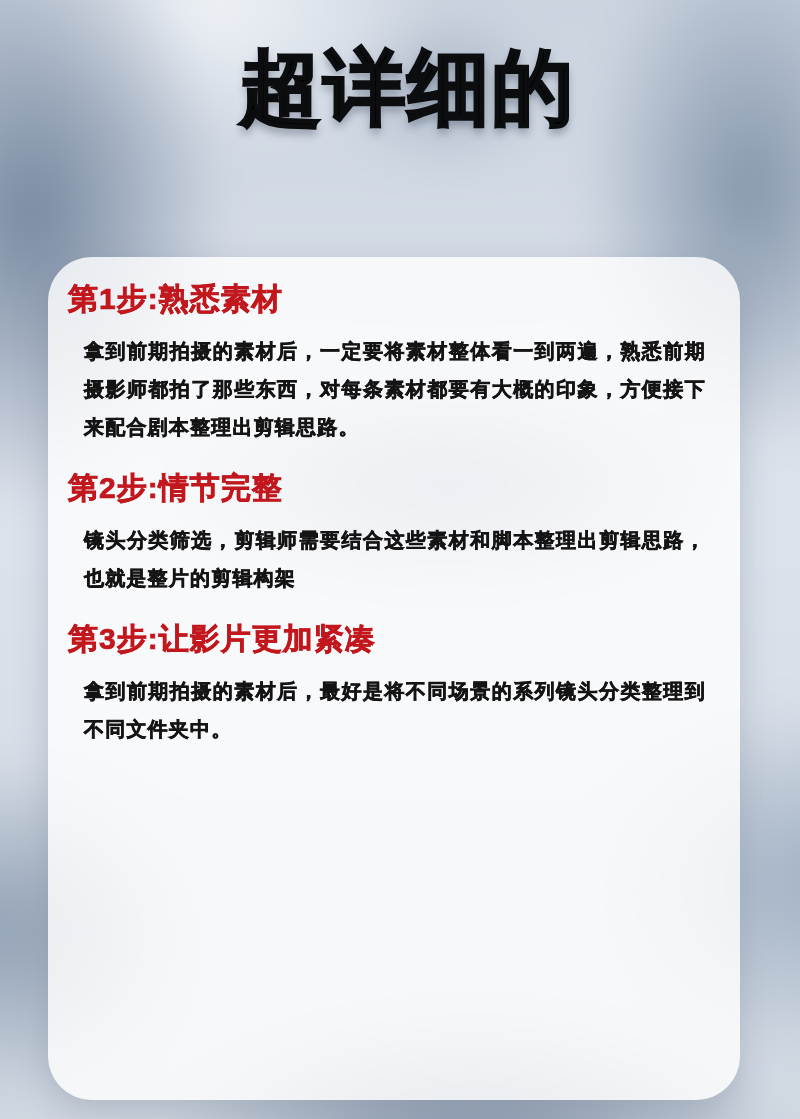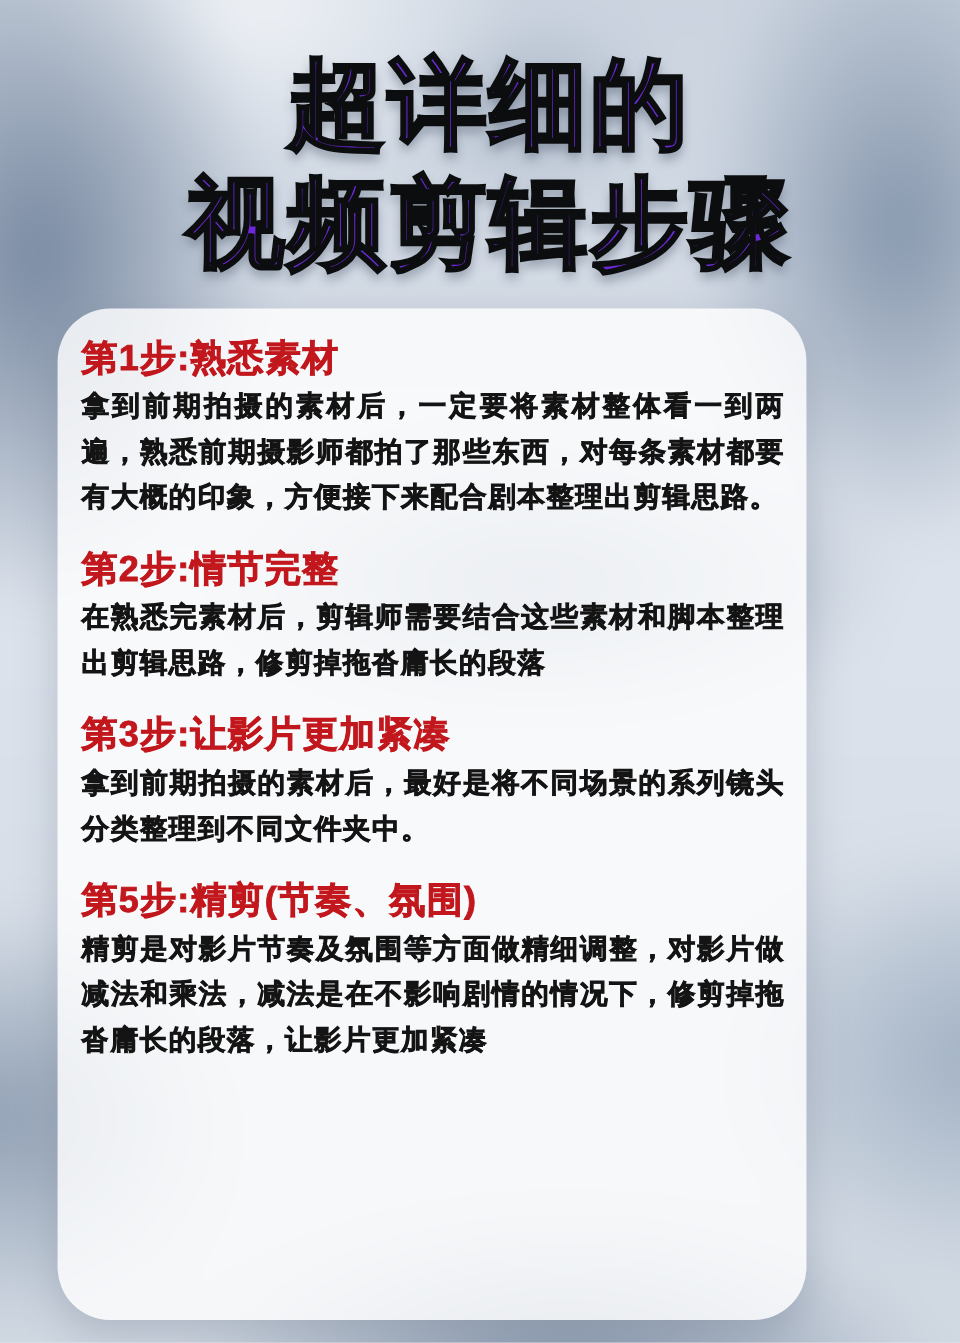--- a/index.html
+++ b/index.html
@@ -26,91 +26,86 @@
       radial-gradient(300px 250px at 6% 80%, #8e9eb2 0%, rgba(142,158,178,0) 70%),
       radial-gradient(440px 210px at 58% 98%, #8292a8 0%, rgba(130,146,168,0) 72%),
       radial-gradient(340px 260px at 96% 76%, #9fafc2 0%, rgba(159,175,194,0) 70%),
       linear-gradient(180deg, #c9d2de 0%, #dde3ec 45%, #cfd7e1 100%);
     filter: blur(22px);
   }
   .title {
     position: absolute;
     top: 38px; left: 0; right: 0;
     text-align: center;
-    color: #6d28d9;
+    color: #000000;
     font-weight: 900;
     z-index: 2;
     margin-left: 15px;
   }
   .title-line {
     font-size: 82px;
     line-height: 99px;
     letter-spacing: 2px;
     -webkit-text-stroke: 2.5px #0c0d0f;
     text-shadow: 0 6px 9px rgba(60,72,92,0.45);
   }
   .card {
     position: absolute;
     left: 48px; top: 257px;
-    width: 624px; height: 843px;
+    width: 692px; height: 843px;
     box-sizing: border-box;
     padding: 24px 18px 20px 20px;
     border-radius: 44px;
     background: var(--card-bg, rgba(255,255,255,0.8));
     box-shadow: 0 12px 34px rgba(88,100,122,0.28);
     z-index: 1;
   }
   .step { margin: 0 0 24px 0; }
   .step:last-child { margin-bottom: 0; }
   .step-heading {
     margin: 0 0 3px 0;
     color: var(--accent, #c1171d);
     font-size: 30px;
     line-height: 35px;
     font-weight: 900;
     letter-spacing: 1px;
     -webkit-text-stroke: 0.7px var(--accent, #c1171d);
   }
   .step-body {
-    margin: 0;
+    margin: 16px;
     color: var(--ink, #141414);
-    font-size: 23px;
+    font-size: 20px;
     line-height: 38px;
     font-weight: 900;
     letter-spacing: 1.2px;
     text-align: justify;
     -webkit-text-stroke: 0.6px var(--ink, #141414);
   }
 </style>
 </head>
 <body>
 
 <div class="poster">
   <div class="bg"></div>
 
   <header class="title">
     <div class="title-line">超详细的</div>
-    <div class="title-line">视频剪辑步骤</div>
   </header>
 
   <main class="card" id="card">
   <section class="step">
     <h2 class="step-heading">第1步:熟悉素材</h2>
     <p class="step-body">拿到前期拍摄的素材后，一定要将素材整体看一到两遍，熟悉前期摄影师都拍了那些东西，对每条素材都要有大概的印象，方便接下来配合剧本整理出剪辑思路。</p>
   </section>
 
   <section class="step">
     <h2 class="step-heading">第2步:情节完整</h2>
-    <p class="step-body">在熟悉完素材后，剪辑师需要结合这些素材和脚本整理出剪辑思路，修剪掉拖沓庸长的段落</p>
+    <p class="step-body">镜头分类筛选，剪辑师需要结合这些素材和脚本整理出剪辑思路，也就是整片的剪辑构架</p>
   </section>
 
   <section class="step">
     <h2 class="step-heading">第3步:让影片更加紧凑</h2>
     <p class="step-body">拿到前期拍摄的素材后，最好是将不同场景的系列镜头分类整理到不同文件夹中。</p>
   </section>
 
 
-  <section class="step">
-    <h2 class="step-heading">第5步:精剪(节奏、氛围)</h2>
-    <p class="step-body">精剪是对影片节奏及氛围等方面做精细调整，对影片做减法和乘法，减法是在不影响剧情的情况下，修剪掉拖沓庸长的段落，让影片更加紧凑</p>
-  </section>
 </main>
 </div>
 
 </body></html>

